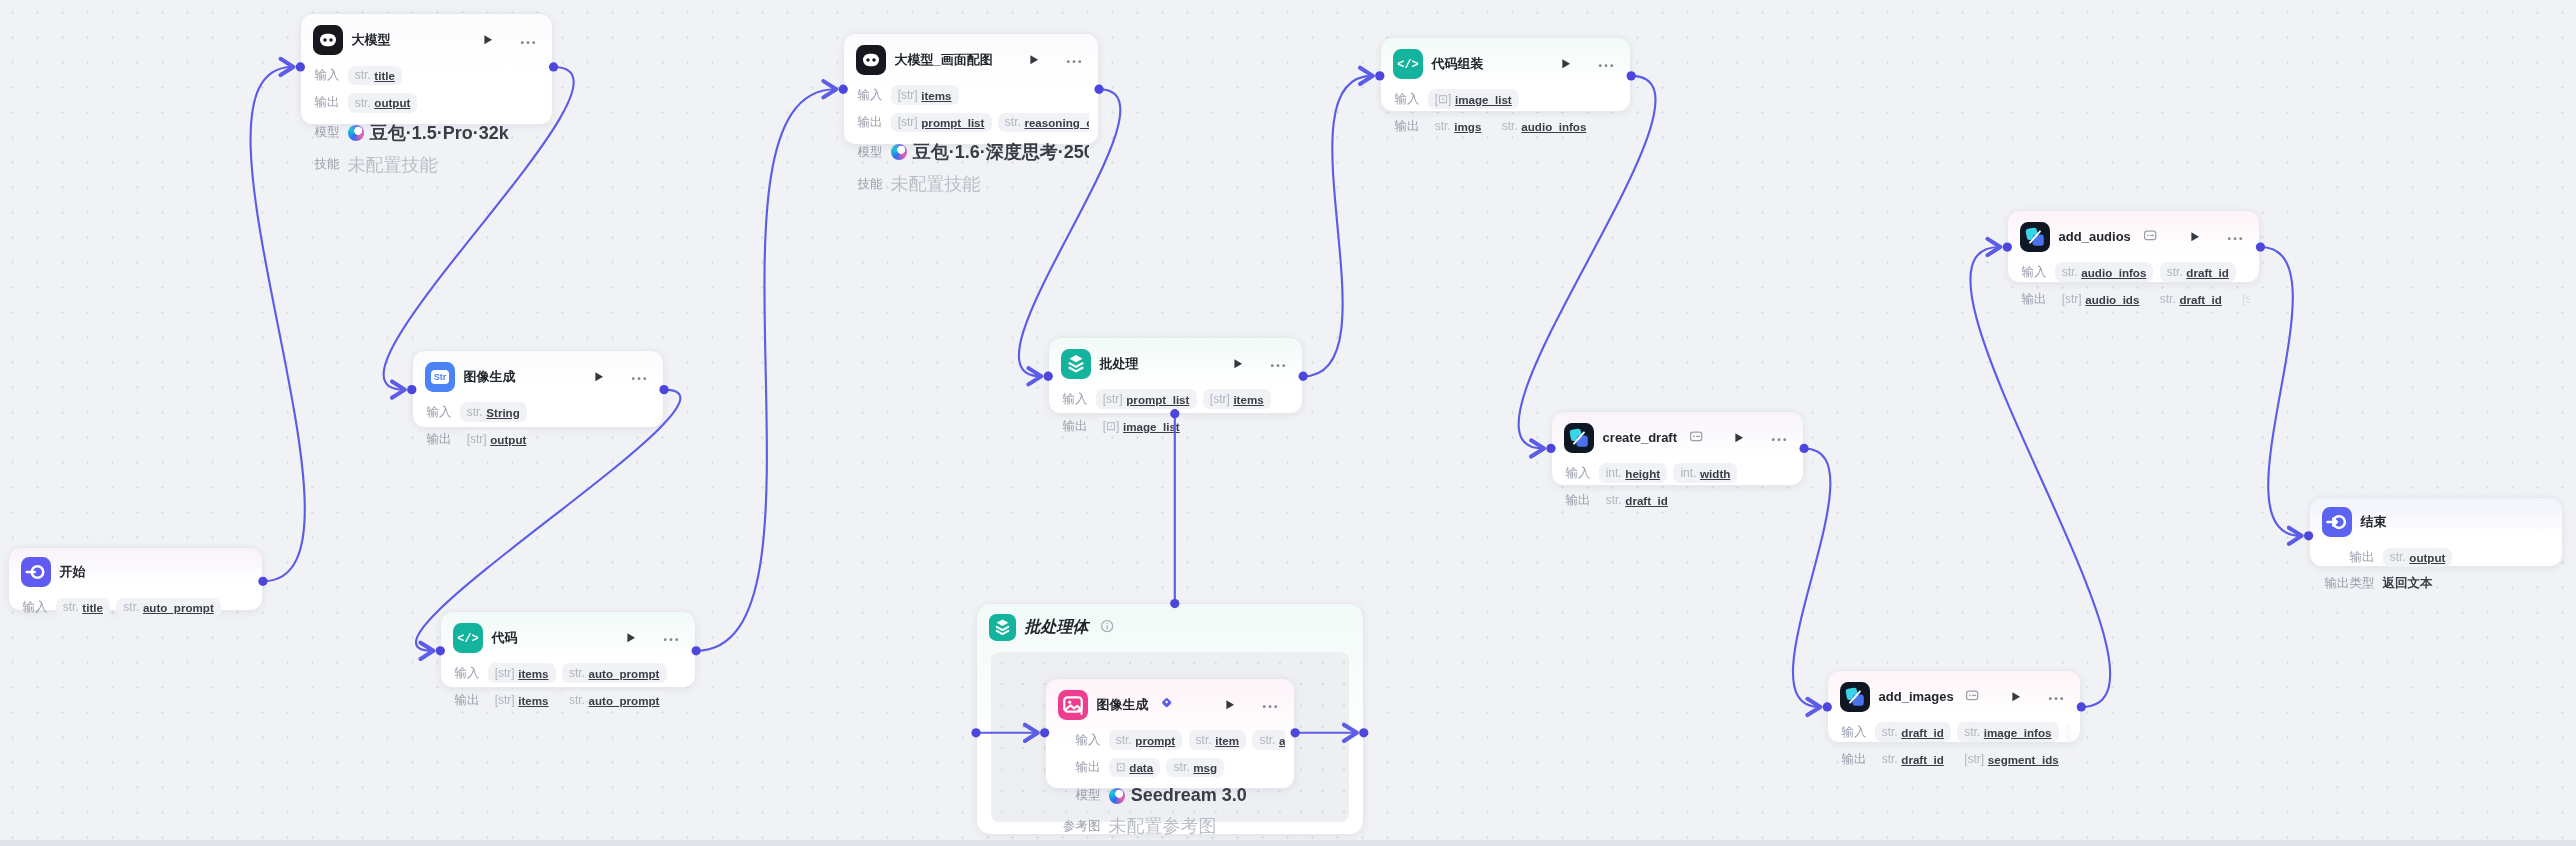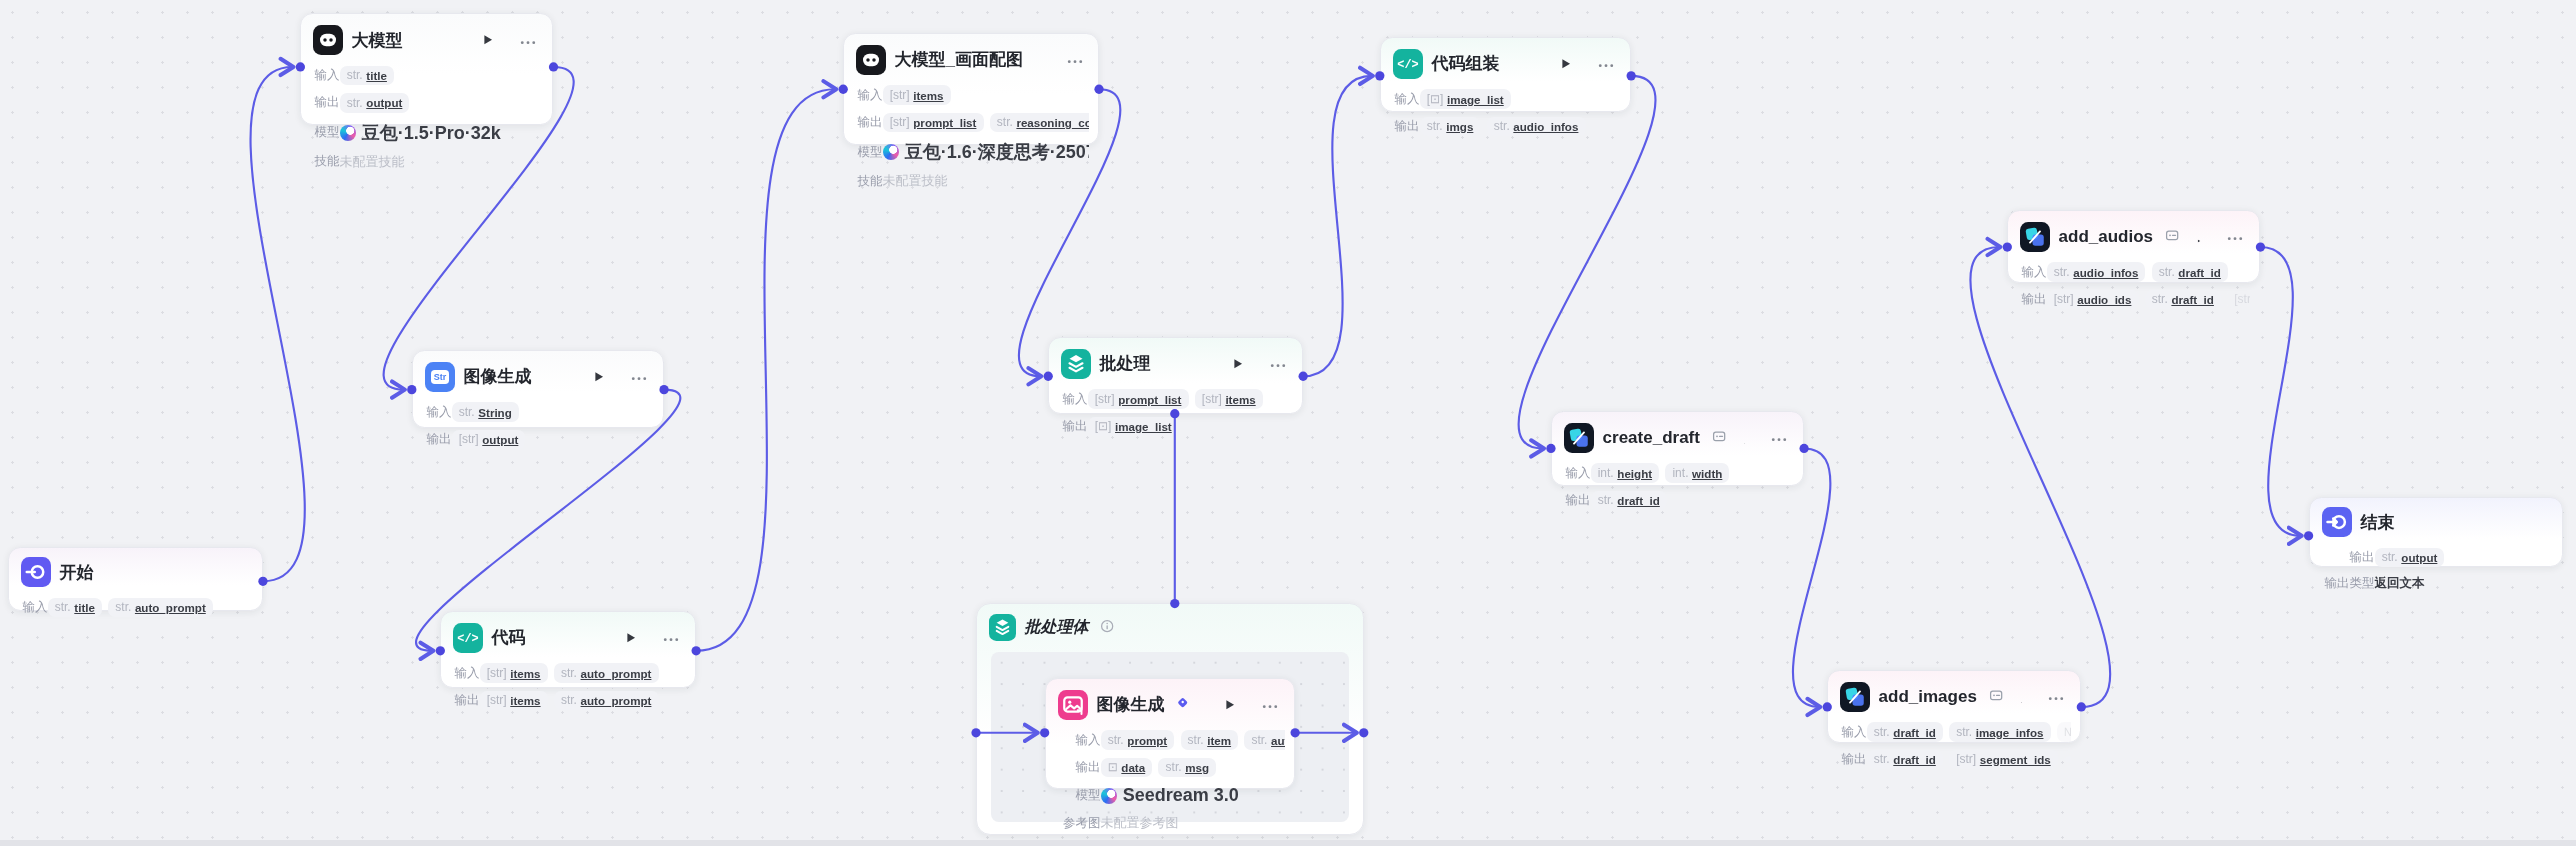--- a/index.html
+++ b/index.html
@@ -17,42 +17,42 @@
     box-shadow:0 1.8px 7.1px rgba(32,36,46,.07);
   }
   .t-neutral{background:linear-gradient(180deg,#fafbfc 0%,#ffffff 55%);}
   .t-mint{background:linear-gradient(180deg,#f1faf7 0%,#ffffff 60%);}
   .t-pink{background:linear-gradient(180deg,#fdf3f8 0%,#ffffff 60%);}
   .t-lav{background:linear-gradient(180deg,#f8f3fa 0%,#ffffff 60%);}
   .t-indigo{background:linear-gradient(180deg,#f2f3fd 0%,#ffffff 60%);}
   .nhead{display:flex;align-items:center;gap:9px;padding:10.7px 12.5px 0 11.6px;}
   .nicon{width:30px;height:30px;flex:0 0 auto;display:block;}
   .nicon svg{display:block;width:30px;height:30px;}
-  .ntitle{font-size:17px;font-weight:700;color:#23262d;white-space:nowrap;}
+  .ntitle{font-size:13px;font-weight:700;color:#23262d;white-space:nowrap;}
   .hspace{margin-left:auto;}
   .play{width:13.4px;height:13.4px;display:block;cursor:pointer;}
   .menudots{margin-left:17px;margin-right:3.6px;display:block;cursor:pointer;}
   .tbadge{display:block;margin-left:2.7px;}
   .nrows{padding:2.7px 9px 11.6px 11.6px;}
-  .nrow{display:flex;align-items:center;gap:0;margin-top:8px;white-space:nowrap;overflow:hidden;}
+  .nrow{display:flex;align-items:center;gap:8px;margin-top:8px;white-space:nowrap;overflow:hidden;}
   .rlabel{font-size:12.5px;color:#989caa;min-width:27px;text-align:right;flex:0 0 auto;}
   .wlabel .rlabel{min-width:43px;}
   .xlabel .rlabel{min-width:53px;}
   .chips{display:flex;gap:6.2px;align-items:center;overflow:hidden;}
   .chip{display:inline-flex;align-items:center;gap:3.6px;background:#f1f2f6;border-radius:7.1px;
         padding:2.7px 7.1px;flex:0 0 auto;}
   .chip .ctype{font-size:12px;color:#b2b5bf;}
   .chip .cname{font-size:11.6px;font-weight:700;color:#3a3d45;text-decoration:underline;}
   .chip.faded{opacity:.4;}
   .mval{display:inline-flex;align-items:center;gap:6.2px;}
   .mdot{width:16px;height:16px;border-radius:50%;flex:0 0 auto;
     background:radial-gradient(circle at 64% 36%,#ffffff 0 26%,rgba(255,255,255,0) 30%),
                conic-gradient(from 210deg,#2f6bf3,#18c6d8,#8b5cf6,#ef5da8,#2f6bf3);}
   .mtext{font-size:18px;font-weight:700;color:#3a3d45;}
-  .muted{font-size:13px;color:#bcbfc8;}
+  .muted{font-size:18px;color:#bcbfc8;}
   .plain{font-size:12.5px;font-weight:700;color:#3a3d45;}
   
   #node-batch-body{border-radius:14.3px;}
   #node-batch-body .panel{
     position:absolute;left:14.3px;right:14.3px;top:48px;bottom:12.5px;
     background:#edeff3;border-radius:8px;
     background-image:radial-gradient(#d5d7dd 1.3px,transparent 1.3px);
     background-size:21.4px 21.4px;
   }
   #edgelayer{position:absolute;left:0;top:0;pointer-events:none;}

